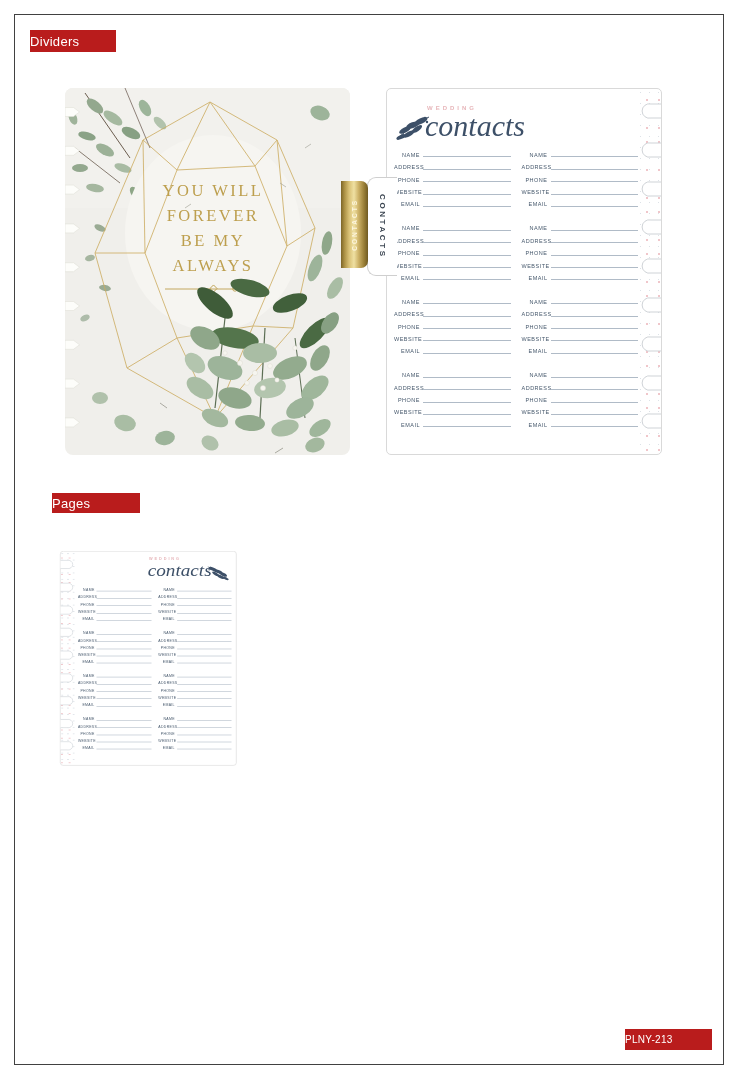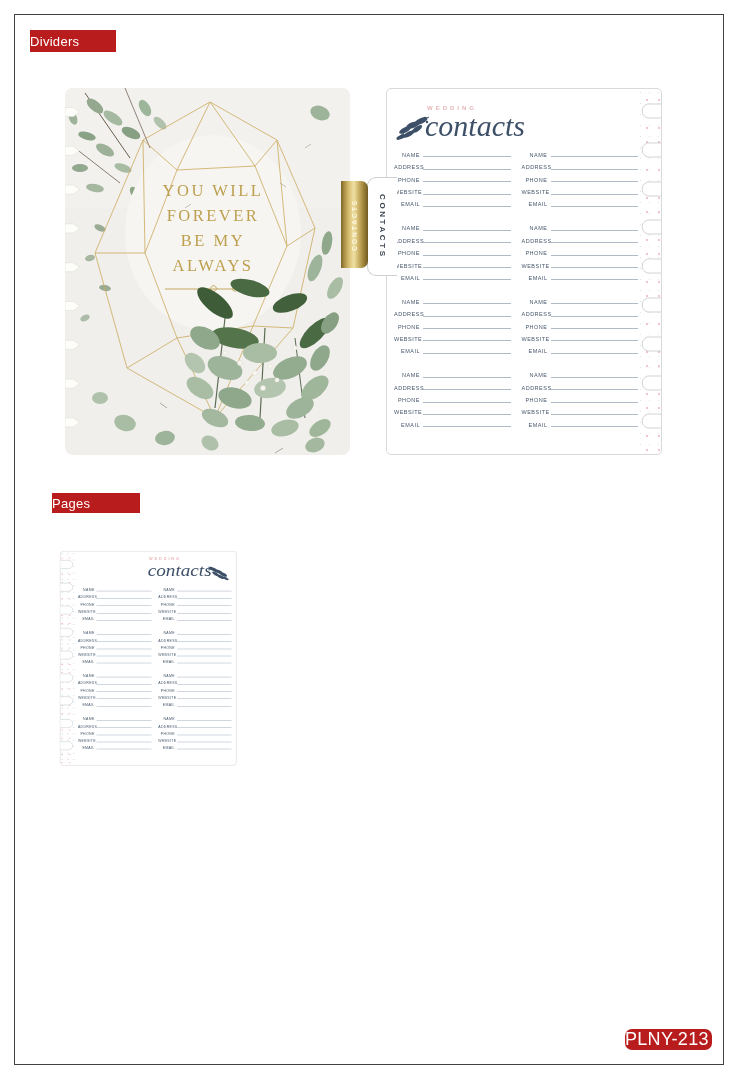--- a/index.html
+++ b/index.html
@@ -3,21 +3,21 @@
 <meta charset="utf-8">
 <style>
   html,body{margin:0;padding:0;background:#ffffff;}
   .canvas{position:relative;width:739px;height:1080px;background:#ffffff;overflow:hidden;
           font-family:"Liberation Sans",sans-serif;}
   .frame{position:absolute;left:14px;top:14px;width:710px;height:1051px;border:1.5px solid #414141;box-sizing:border-box;}
   .black-chip{position:absolute;background:#b91c1c;color:#ffffff;display:flex;align-items:center;justify-content:flex-start;
               font-size:13px;letter-spacing:.3px;}
   #chip-dividers{left:30px;top:30px;width:86px;height:22px;}
   #chip-pages{left:28px;top:493px;width:88px;height:20px;margin-left:24px;}
-  #chip-sku{left:625px;top:1029px;width:87px;height:21px;font-size:18px;border-radius:7px;}
+  #chip-sku{left:625px;top:1029px;width:87px;height:21px;font-size:10px;}
 
   
   .cover{position:absolute;left:65px;top:88px;width:285px;height:367px;border-radius:8px;overflow:hidden;}
 
   
   .tab-white{position:absolute;left:367px;top:177px;width:30px;height:99px;background:#ffffff;
              border:1px solid #cfcfcf;border-right:none;border-radius:9px 0 0 9px;box-sizing:border-box;
              display:flex;align-items:center;justify-content:center;z-index:4;}
   .tab-white span{writing-mode:vertical-rl;font-size:8px;font-weight:bold;letter-spacing:2.6px;color:#3a4450;}
   .tab-gold{position:absolute;left:341px;top:181px;width:27px;height:87px;border-radius:0 7px 7px 0;

